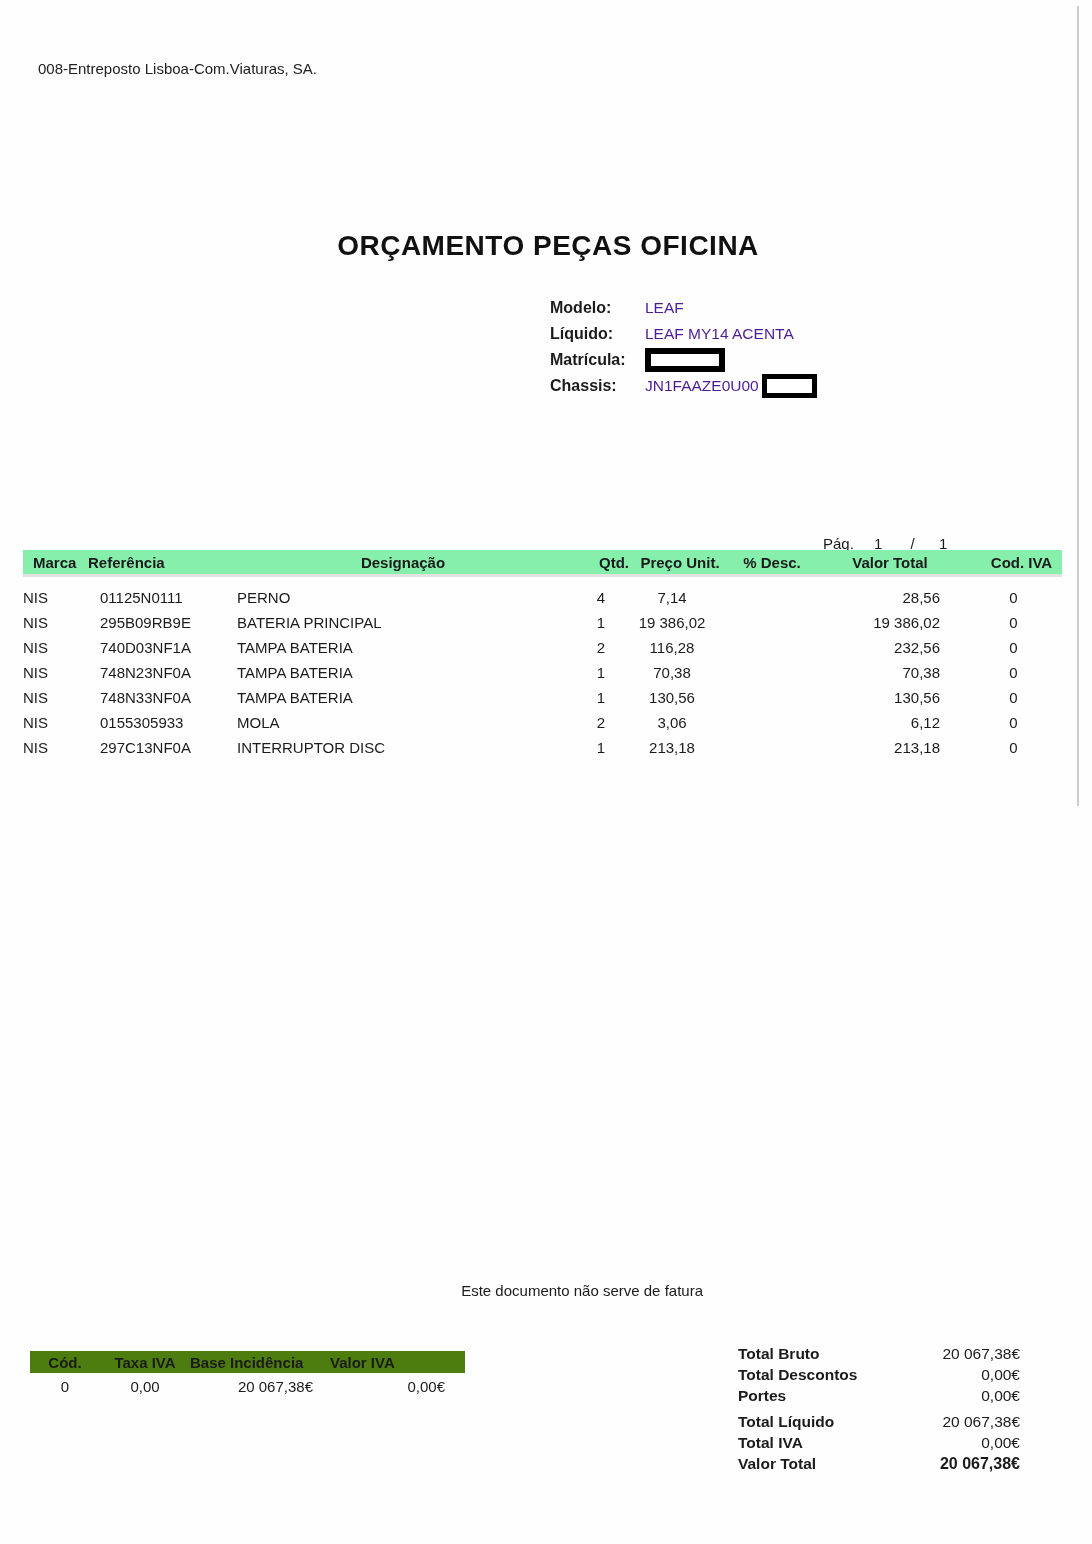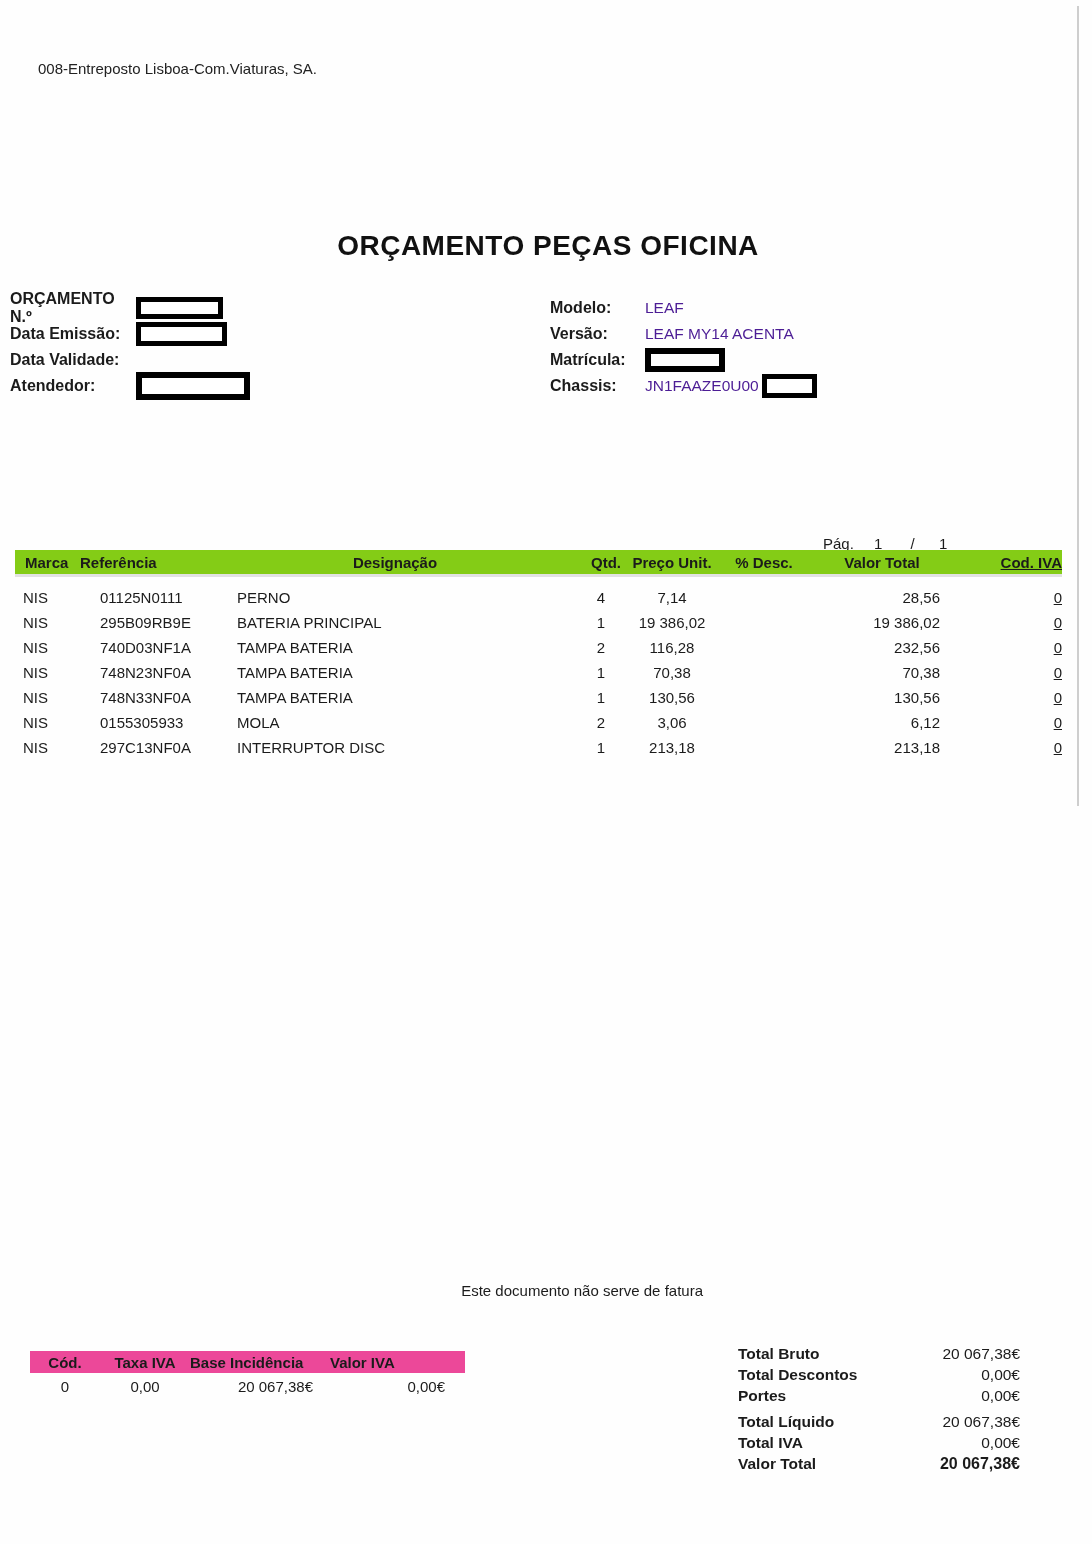--- a/index.html
+++ b/index.html
@@ -39,44 +39,44 @@
   
   .pagination{position:absolute;left:823px;top:503px;font-size:15px;}
   .pagination span{display:inline-block;margin-top:32px;}
   .pag-num1{margin-left:16px;}
   .pag-sep{margin-left:24px;}
   .pag-num2{margin-left:20px;}
 
   
   .parts{position:absolute;left:15px;top:550px;width:1047px;font-size:15px;}
   .pgrid{display:grid;grid-template-columns:65px 135px 360px 52px 96px 76px 166px 97px;align-items:center;}
-  .parts .hdr{background:#84cc16;height:24px;font-weight:bold;border-bottom:3px solid #e2e2e2;}
+  .parts .hdr{background:#86efac;height:24px;font-weight:bold;border-bottom:3px solid #e2e2e2;margin-left:8px;}
   .parts .rows{margin-top:8px;}
   .parts .row{height:25px;}
   .c1{text-align:left;padding-left:8px;}
   .hdr .c1{padding-left:10px;}
   .c2{text-align:left;padding-left:20px;}
   .hdr .c2{text-align:left;padding-left:0;}
   .c3{text-align:left;padding-left:22px;}
   .hdr .c3{text-align:center;padding-left:0;}
   .c4{text-align:center;}
   .hdr .c4{text-align:right;padding-right:6px;}
   .c5{text-align:center;padding-right:6px;}
   .c6{text-align:center;padding-left:6px;}
   .c7{text-align:right;padding-right:25px;}
   .hdr .c7{text-align:center;padding-right:0;}
-  .c8{text-align:right;text-decoration:underline;}
+  .c8{text-align:center;}
 
   
   .disclaimer{position:absolute;left:333px;top:1282px;width:370px;text-align:right;font-size:15px;}
 
   
   .iva{position:absolute;left:30px;top:1351px;width:435px;font-size:15px;}
   .igrid{display:grid;grid-template-columns:70px 90px 140px 135px;align-items:center;}
-  .iva .hdr{background:#ec4899;height:22px;font-weight:bold;}
+  .iva .hdr{background:#4d7c0f;height:22px;font-weight:bold;}
   .iva .vrow{height:26px;}
   .i1,.i2{text-align:center;}
   .i3,.i4{}
   .vrow .i3{text-align:right;padding-right:17px;}
   .vrow .i4{text-align:right;padding-right:20px;}
 
   
   .totals{position:absolute;left:738px;top:1344px;width:282px;font-size:15.5px;}
   .trow{display:flex;justify-content:space-between;align-items:center;height:20.7px;}
   .trow .tl{font-weight:bold;}
@@ -86,45 +86,28 @@
 </head>
 <body>
 
 <div class="page">
   <div class="scan-edge"></div>
 
   <div class="branch">008-Entreposto Lisboa-Com.Viaturas, SA.</div>
 
   <h1 class="title">ORÇAMENTO PEÇAS OFICINA</h1>
 
-  <div class="info-left">
-    <div class="info-row">
-      <span class="lbl">ORÇAMENTO N.º</span>
-      <span class="redact r-orc"></span>
-    </div>
-    <div class="info-row">
-      <span class="lbl">Data Emissão:</span>
-      <span class="redact r-emis"></span>
-    </div>
-    <div class="info-row">
-      <span class="lbl">Data Validade:</span>
-    </div>
-    <div class="info-row">
-      <span class="lbl">Atendedor:</span>
-      <span class="redact r-aten"></span>
-    </div>
-  </div>
 
   <div class="info-right">
     <div class="info-row">
       <span class="lbl">Modelo:</span>
       <span class="val">LEAF</span>
     </div>
     <div class="info-row">
-      <span class="lbl">Versão:</span>
+      <span class="lbl">Líquido:</span>
       <span class="val">LEAF MY14 ACENTA</span>
     </div>
     <div class="info-row">
       <span class="lbl">Matrícula:</span>
       <span class="redact r-matr"></span>
     </div>
     <div class="info-row">
       <span class="lbl">Chassis:</span>
       <span class="val">JN1FAAZE0U00</span>
       <span class="redact r-chas"></span>

